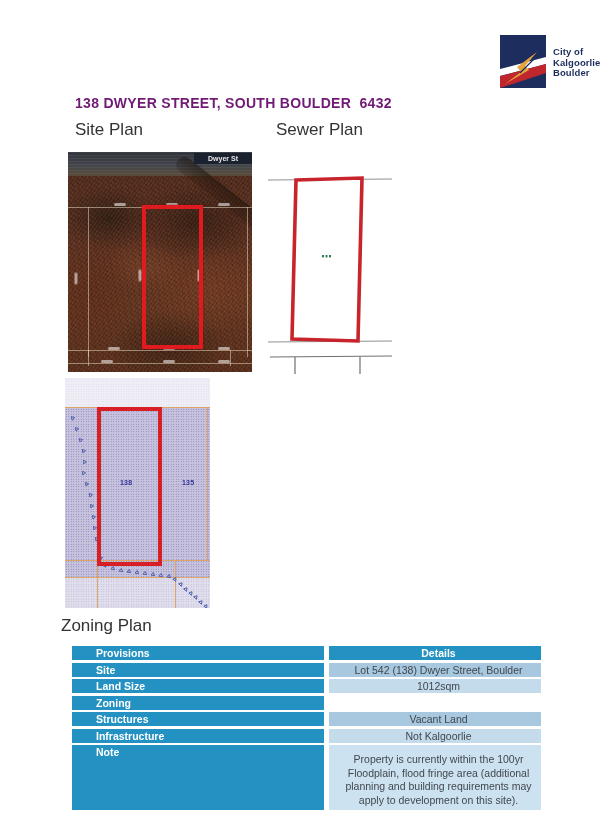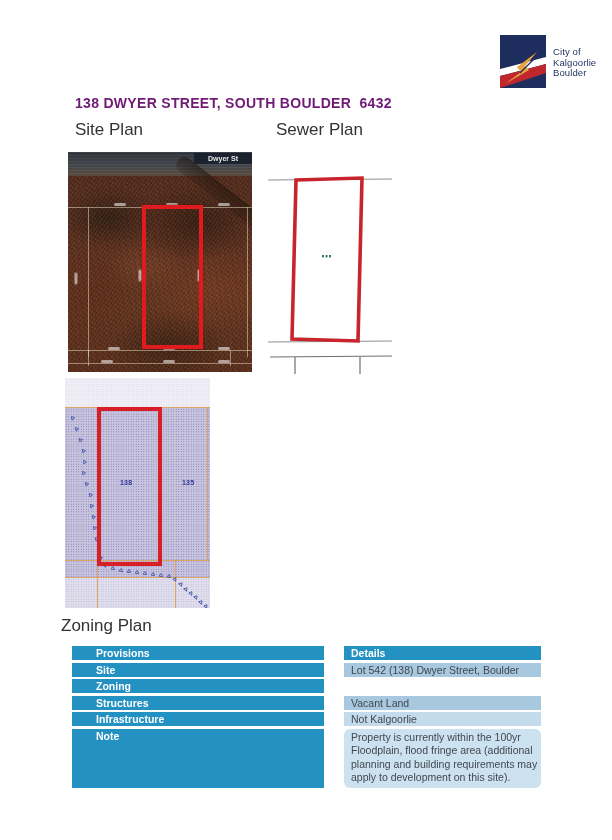--- a/index.html
+++ b/index.html
@@ -4,21 +4,21 @@
 <style>
   html,body{margin:0;padding:0;background:#e8e8e8;}
   .page{
     position:relative;width:612px;height:840px;background:#ffffff;
     font-family:"Liberation Sans", sans-serif;overflow:hidden;margin:0 auto;
   }
   
   .logo-wrap{position:absolute;left:500px;top:35px;width:112px;height:56px;}
   .logo-square{position:absolute;left:0;top:0;}
   .logo-text{
-    position:absolute;left:53px;top:12px;color:#1d2e5e;font-weight:normal;
+    position:absolute;left:53px;top:12px;color:#1d2e5e;font-weight:bold;
     font-size:9.5px;line-height:10.5px;letter-spacing:0.1px;
   }
   
   .doc-title{
     position:absolute;left:75px;top:95px;font-size:14px;font-weight:bold;
     color:#701a75;letter-spacing:0.3px;white-space:pre;
   }
   .plan-label{position:absolute;font-size:17px;color:#333333;}
   .lbl-site{left:75px;top:120px}
   .lbl-sewer{left:276px;top:120px}
@@ -83,28 +83,28 @@
   .zone-rect{position:absolute;left:32px;top:29px;width:57px;height:151px;border:4px solid #d81f26;}
   .tri-svg{position:absolute;left:0;top:0;}
   
   .ptable{position:absolute;left:72px;top:646px;width:469px;font-size:10.5px;}
   .prow{display:flex;margin-bottom:2.5px;}
   .pcell-left{
     width:228px;background:#2391c2;color:#ffffff;font-weight:bold;
     padding:1px 0 1px 24px;min-height:12px;line-height:12px;flex:none;
   }
   .pcell-right{
-    flex:1;margin-left:20px;color:#41474e;padding:1px 0 1px 7px;
-    min-height:12px;line-height:12px;
+    flex:1;margin-left:5px;color:#41474e;padding:1px 0 1px 7px;
+    min-height:12px;line-height:12px;text-align:center;
   }
   .prow.header .pcell-right{background:#2391c2;color:#ffffff;font-weight:bold;}
   .shade-a{background:#a7c8de;}
   .shade-b{background:#c3dbeb;}
   .shade-note{background:#cde2f0;line-height:13.5px;}
-  .prow.note .pcell-right{padding-top:2px;padding-bottom:3px;border-radius:6px;}
+  .prow.note .pcell-right{padding-top:8px;padding-bottom:3px;}
 </style>
 </head>
 <body>
 
 <div class="page">
 
   <div class="logo-wrap">
     <svg class="logo-square" width="46" height="53" viewBox="0 0 46 53">
       <rect x="0" y="0" width="46" height="53" fill="#1d2e5e"></rect>
       <polygon points="0,34 46,22 46,29 0,41" fill="#ffffff"></polygon>
@@ -202,20 +202,24 @@
   <div class="ptable">
     <div class="prow header">
       <div class="pcell-left">Provisions</div>
       <div class="pcell-right">Details</div>
     </div>
     <div class="prow">
       <div class="pcell-left">Site</div>
       <div class="pcell-right shade-a">Lot 542 (138) Dwyer Street, Boulder</div>
     </div>
     <div class="prow">
+      <div class="pcell-left">Land Size</div>
+      <div class="pcell-right shade-b">1012sqm</div>
+    </div>
+    <div class="prow">
       <div class="pcell-left">Zoning</div>
     </div>
     <div class="prow">
       <div class="pcell-left">Structures</div>
       <div class="pcell-right shade-a">Vacant Land</div>
     </div>
     <div class="prow">
       <div class="pcell-left">Infrastructure</div>
       <div class="pcell-right shade-b">Not Kalgoorlie</div>
     </div>

